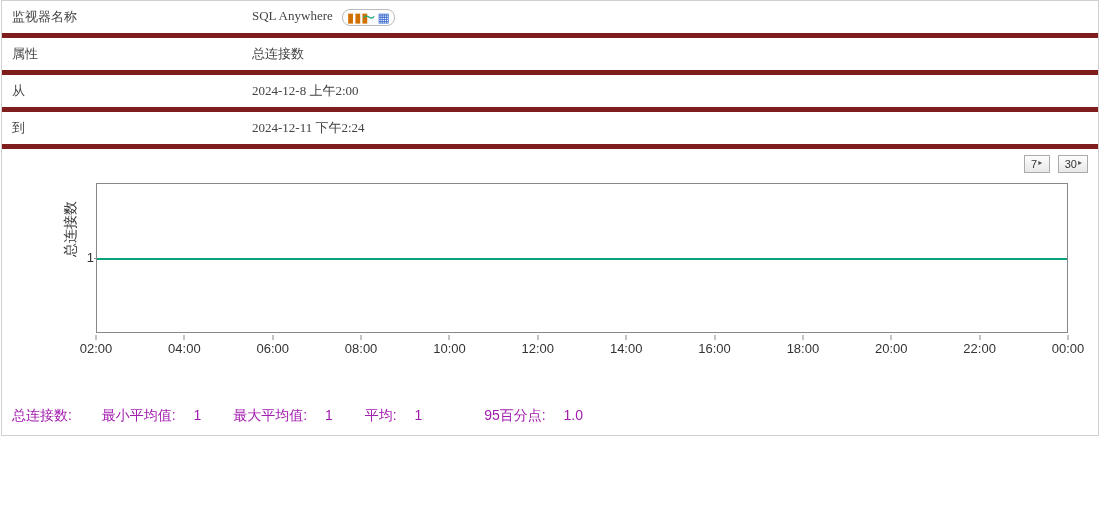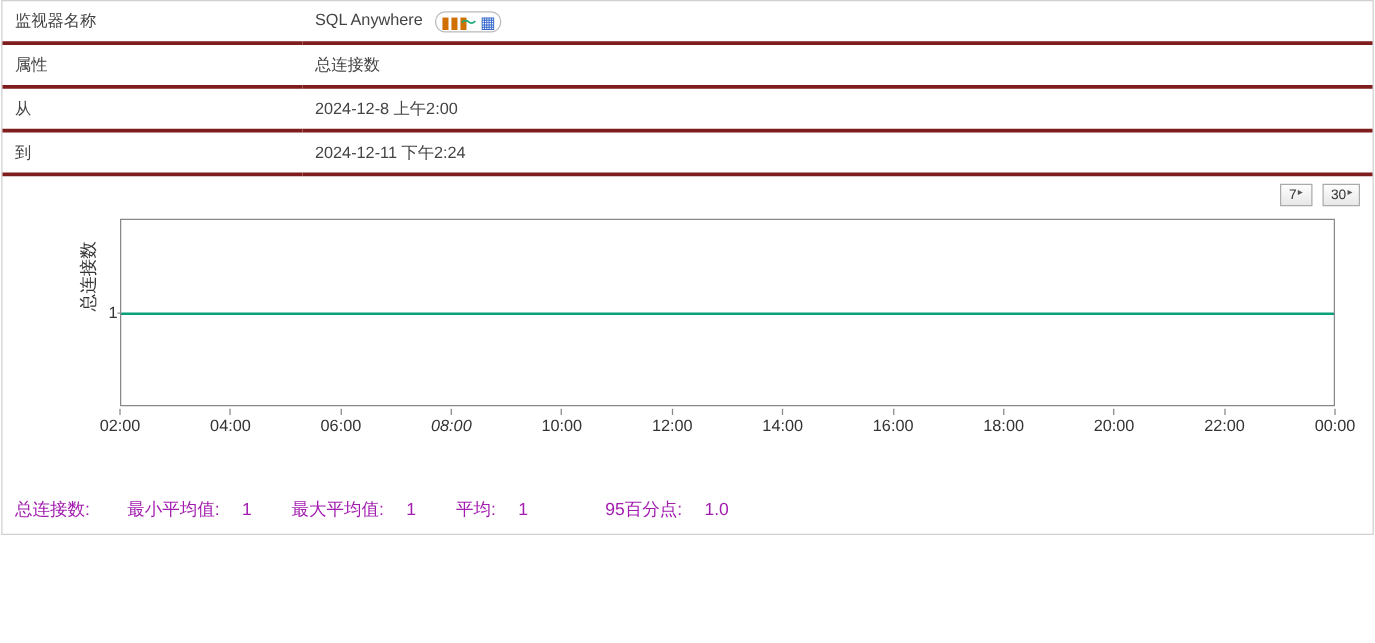--- a/index.html
+++ b/index.html
@@ -22,23 +22,24 @@
     font-weight: bold;
     font-size: 14px;
     color: #333;
   }
   .info-table {
     width: 100%;
     border-collapse: collapse;
   }
   .info-table td {
     padding: 7px 10px;
-    border-bottom: 3px solid #7f1d1d;
+    border-bottom: 5px solid #7f1d1d;
     vertical-align: middle;
     color: #444;
+    font-family: Liberation Serif, serif;
   }
   .info-table td.label {
     width: 240px;
     color: #444;
   }
   .mini-icons {
     display: inline-block;
     vertical-align: middle;
     margin-left: 6px;
     border: 1px solid #bbb;
@@ -237,21 +238,21 @@
     </div>
 
     <div class="x-ticks" id="x-ticks">
         <div class="x-tick-mark" style="left: 0%;"></div>
         <div class="x-tick" style="left: 0%;">02:00</div>
         <div class="x-tick-mark" style="left: 9.09091%;"></div>
         <div class="x-tick" style="left: 9.09091%;">04:00</div>
         <div class="x-tick-mark" style="left: 18.1818%;"></div>
         <div class="x-tick" style="left: 18.1818%;">06:00</div>
         <div class="x-tick-mark" style="left: 27.2727%;"></div>
-        <div class="x-tick" style="left: 27.2727%; font-style: italic;">08:00</div>
+        <div class="x-tick" style="left: 27.2727%;">08:00</div>
         <div class="x-tick-mark" style="left: 36.3636%;"></div>
         <div class="x-tick" style="left: 36.3636%;">10:00</div>
         <div class="x-tick-mark" style="left: 45.4545%;"></div>
         <div class="x-tick" style="left: 45.4545%;">12:00</div>
         <div class="x-tick-mark" style="left: 54.5455%;"></div>
         <div class="x-tick" style="left: 54.5455%;">14:00</div>
         <div class="x-tick-mark" style="left: 63.6364%;"></div>
         <div class="x-tick" style="left: 63.6364%;">16:00</div>
         <div class="x-tick-mark" style="left: 72.7273%;"></div>
         <div class="x-tick" style="left: 72.7273%;">18:00</div>

